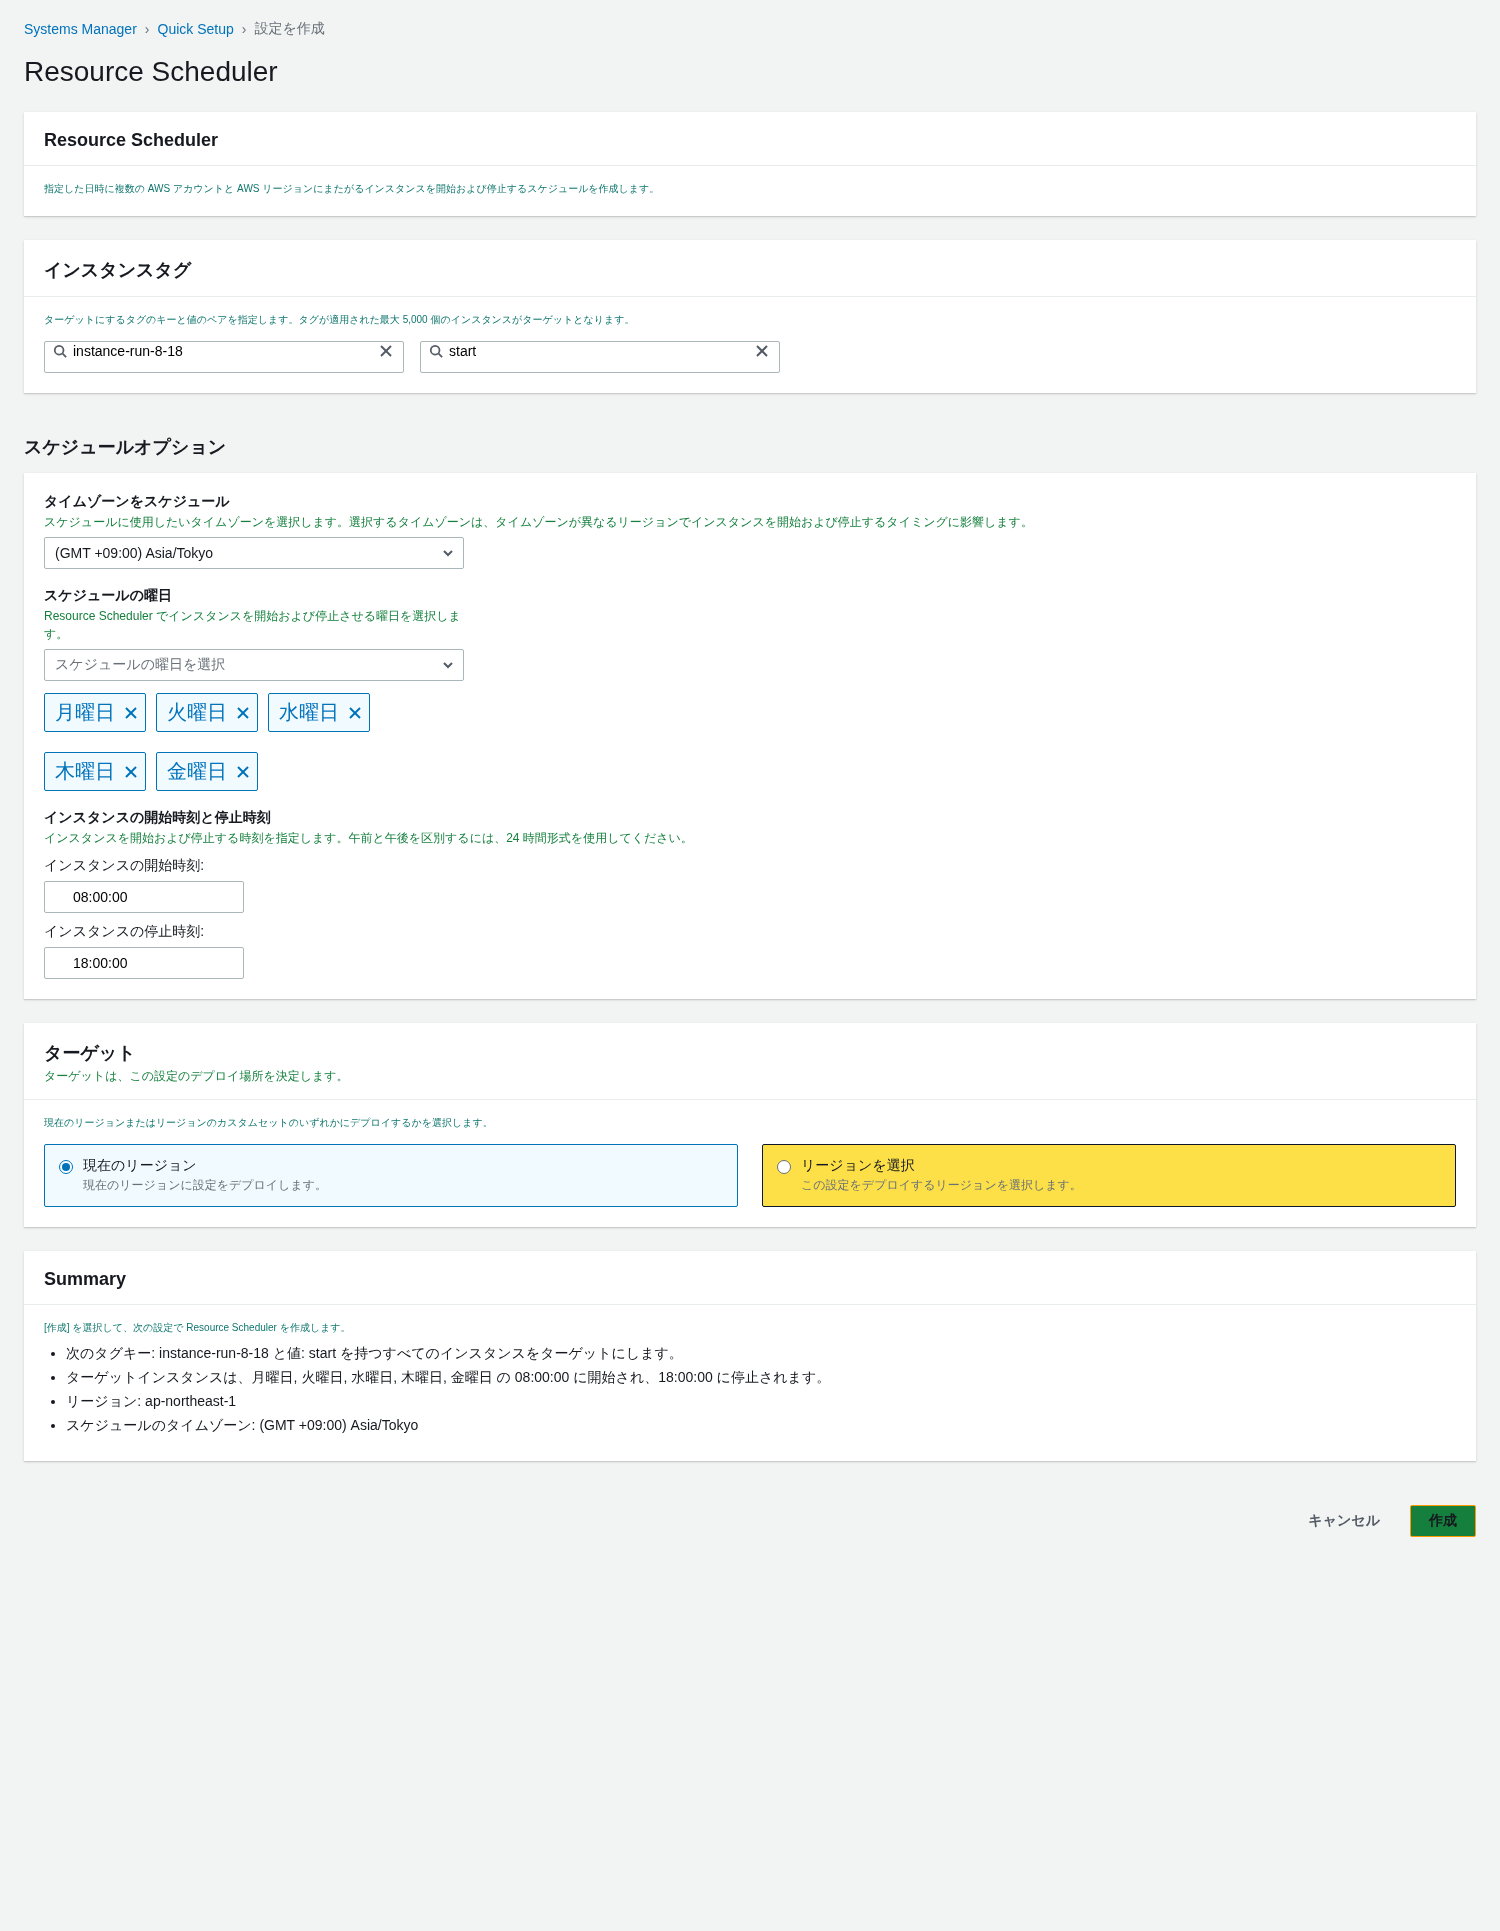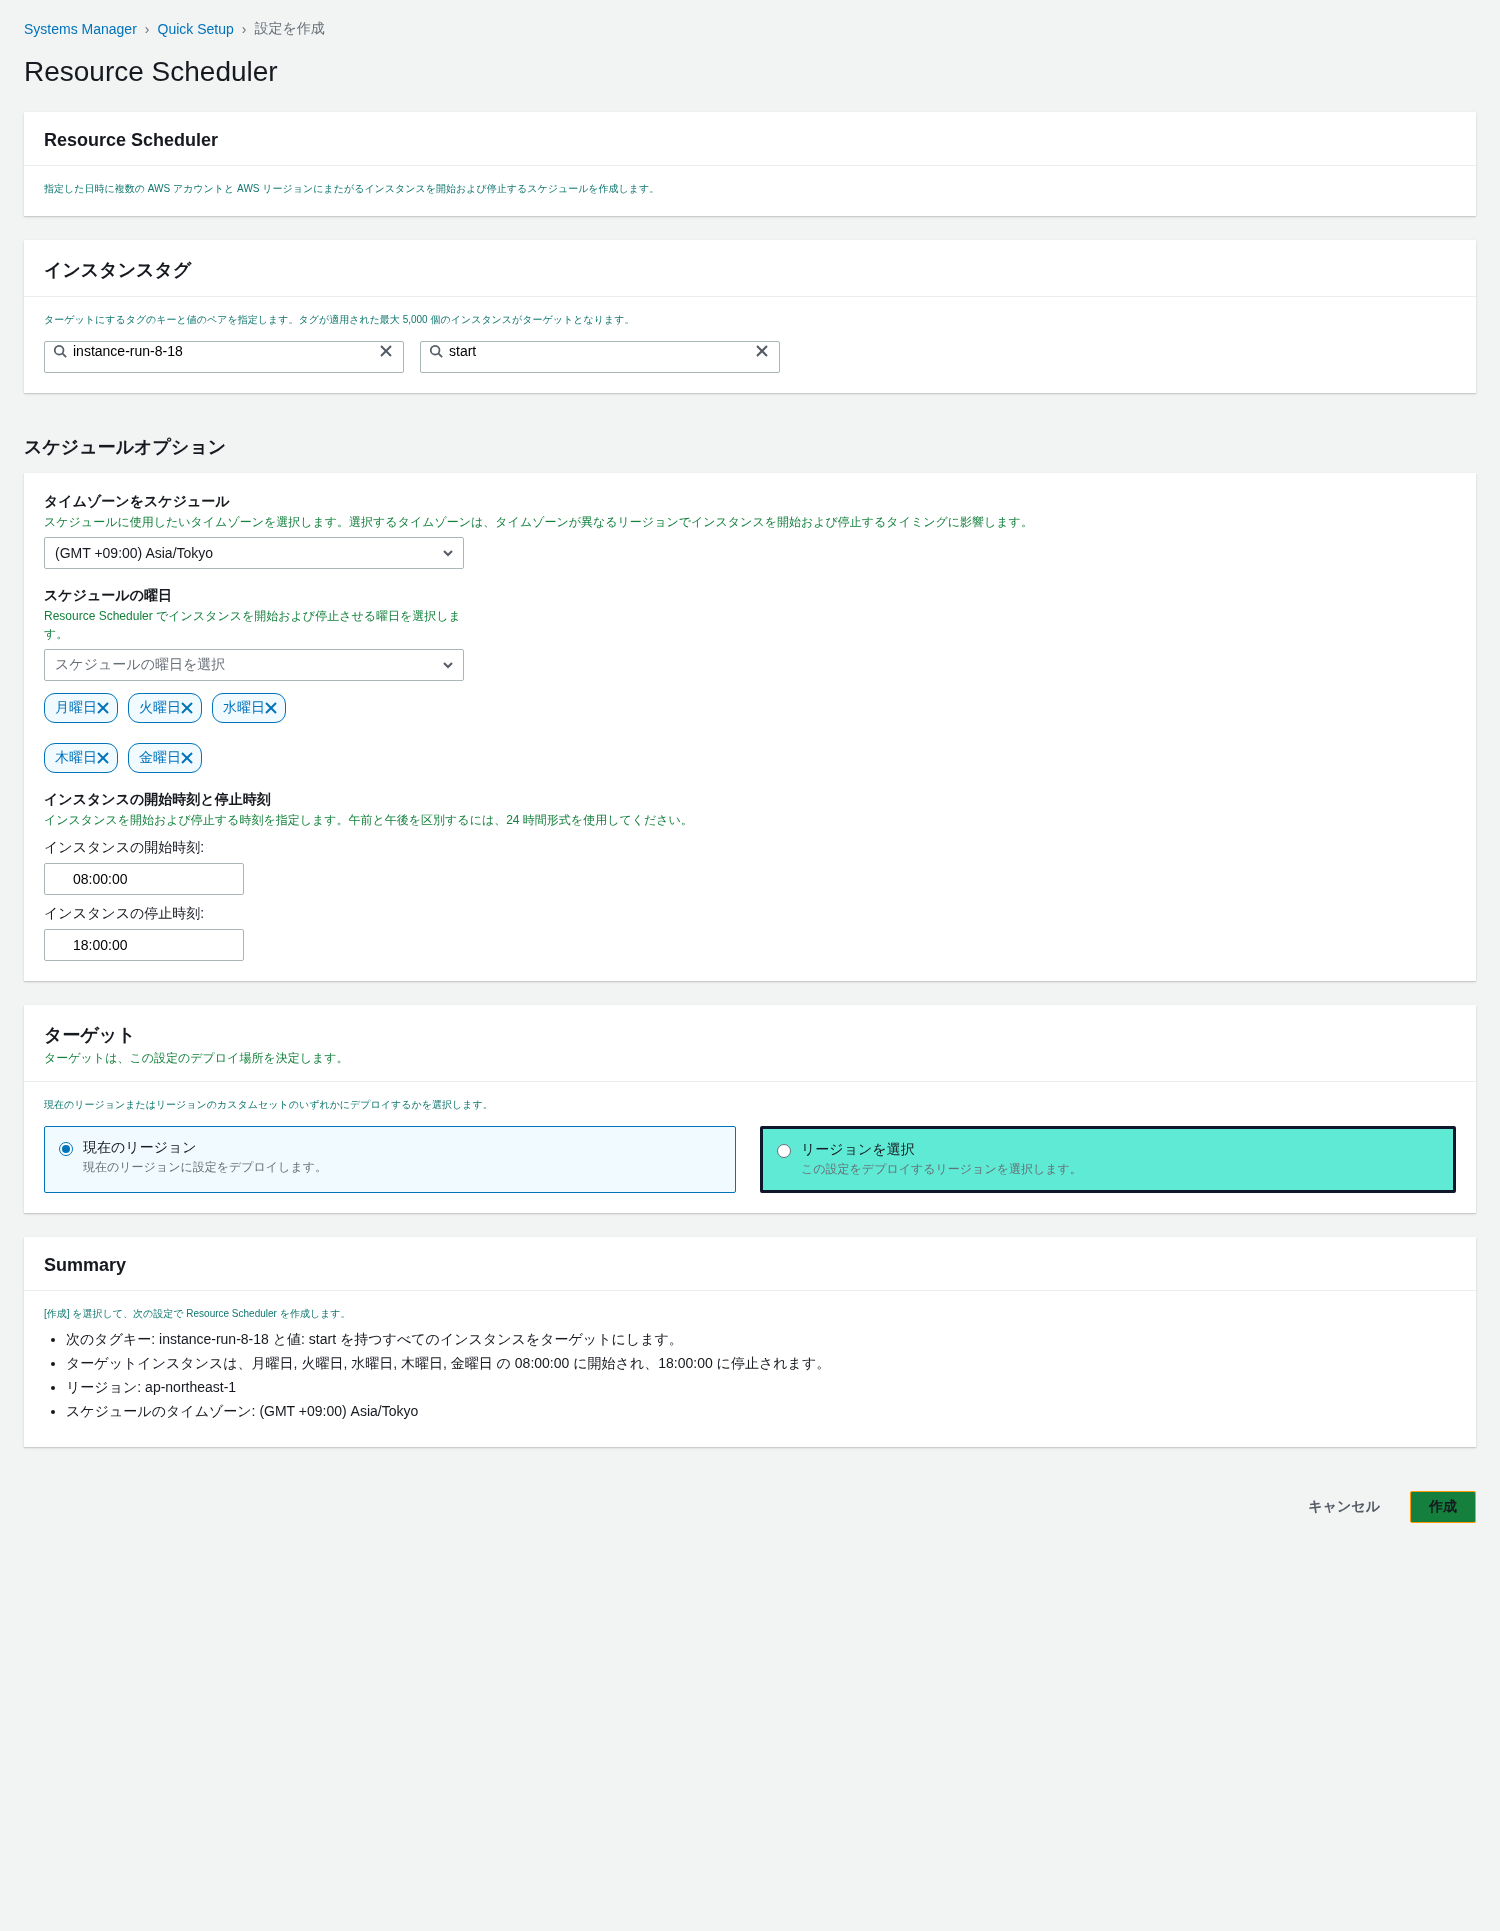--- a/index.html
+++ b/index.html
@@ -55,37 +55,37 @@
     display:flex; align-items:center; justify-content:space-between;
     border:1px solid #aab7b8; border-radius:2px;
     height:32px; padding:0 10px; background:#fff; cursor:pointer;
     font-size:14px;
   }
   .select-wrap.wide{ width:420px;}
   .select-wrap .caret svg{ width:10px;height:10px; stroke:#545b64; stroke-width:2; fill:none;}
   .select-placeholder{ color:#687078;}
   .token-row{ display:flex; flex-wrap:wrap; gap:10px; margin-top:12px;}
   .token{
-    display:inline-flex; align-items:center; 
+    display:inline-flex; align-items:center; gap:10px;
     border:1px solid #0073bb; color:#0073bb; background:#f1faff;
-    border-radius:11px; padding:5px 8px 5px 10px; font-size:14px;
+    border-radius:2px; padding:5px 8px 5px 10px; font-size:20px;
     cursor:default;
   }
   .token .x{ cursor:pointer; display:flex;}
   .token .x svg{ width:12px;height:12px; stroke:#0073bb; stroke-width:2; fill:none;}
   .text-input{
     border:1px solid #aab7b8; border-radius:2px; height:32px;
     padding:0 28px; font-size:14px; width:200px; background:#fff;
   }
   .field-block{ margin-top:18px;}
   .radio-row{ display:flex; gap:24px; margin-top:14px;}
   .radio-card{
-    flex:1; border:3px solid #0f172a; border-radius:2px;
+    flex:1; border:1px solid #0f172a; border-radius:2px;
     padding:12px 14px; display:flex; gap:10px; cursor:pointer;
-    background:#5eead4;
+    background:#fde047;
   }
   .radio-card.selected{
     border:1px solid #0073bb; background:#f1faff;
   }
   .radio-dot{
     width:14px;height:14px;border:1px solid #687078;border-radius:50%;
     margin-top:3px; flex:none; position:relative; background:#fff;
   }
   .radio-card.selected .radio-dot{
     border-color:#0073bb;

